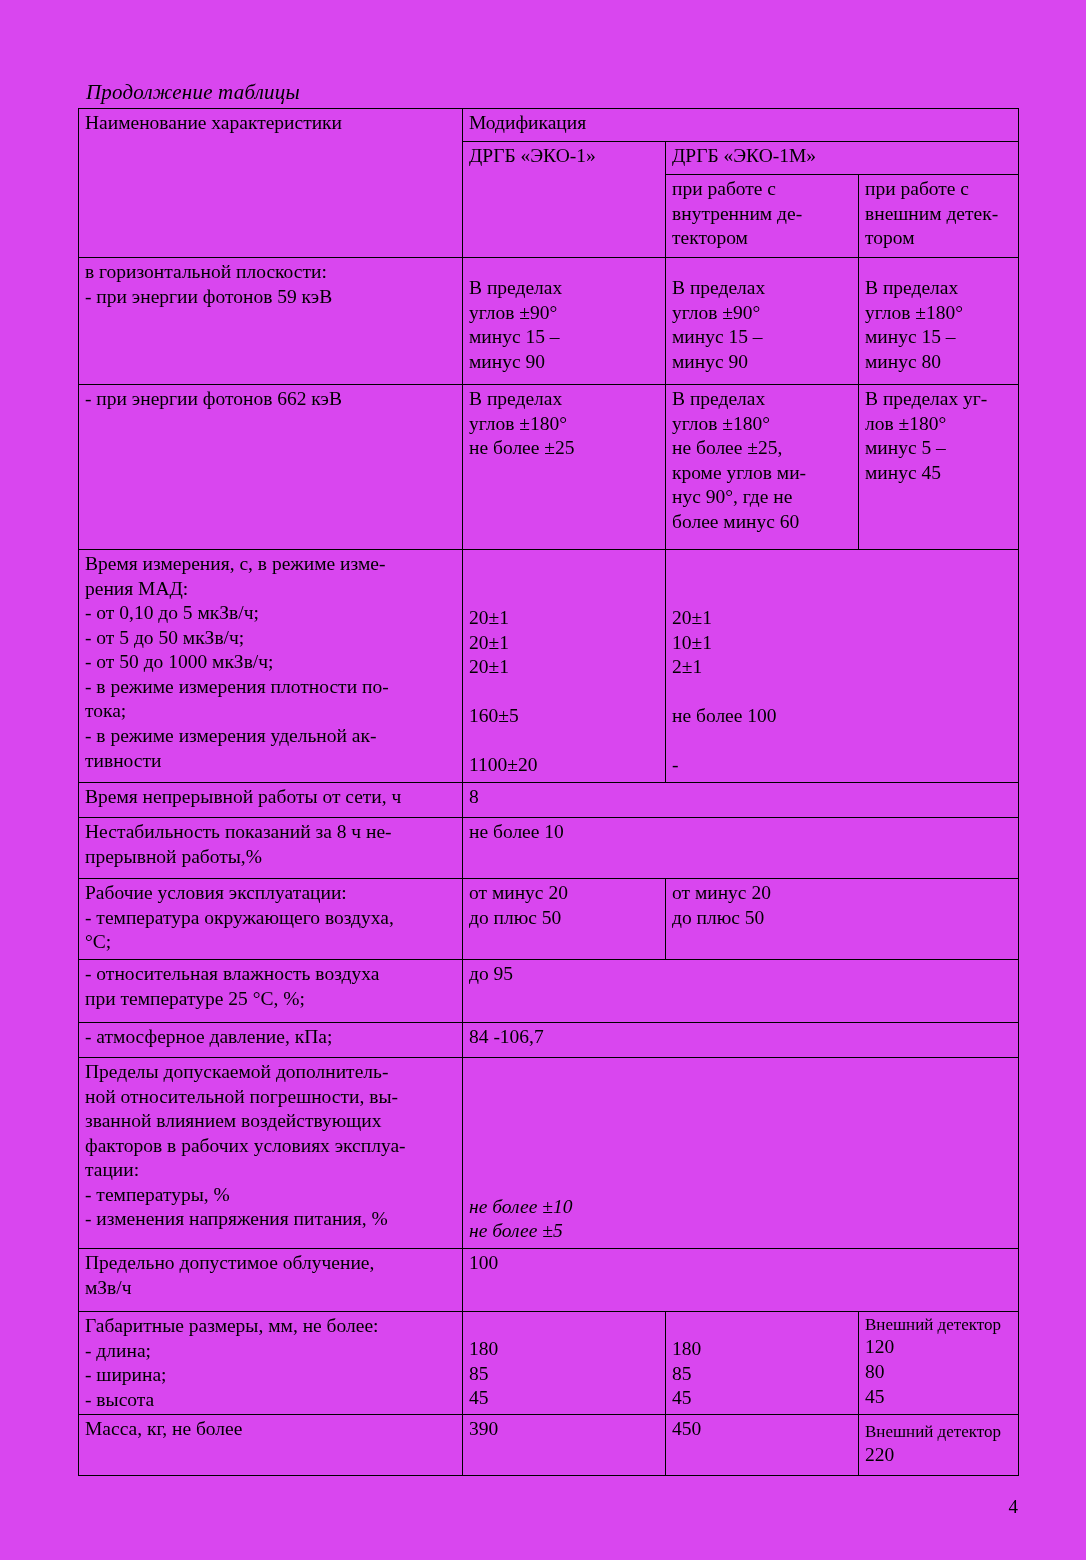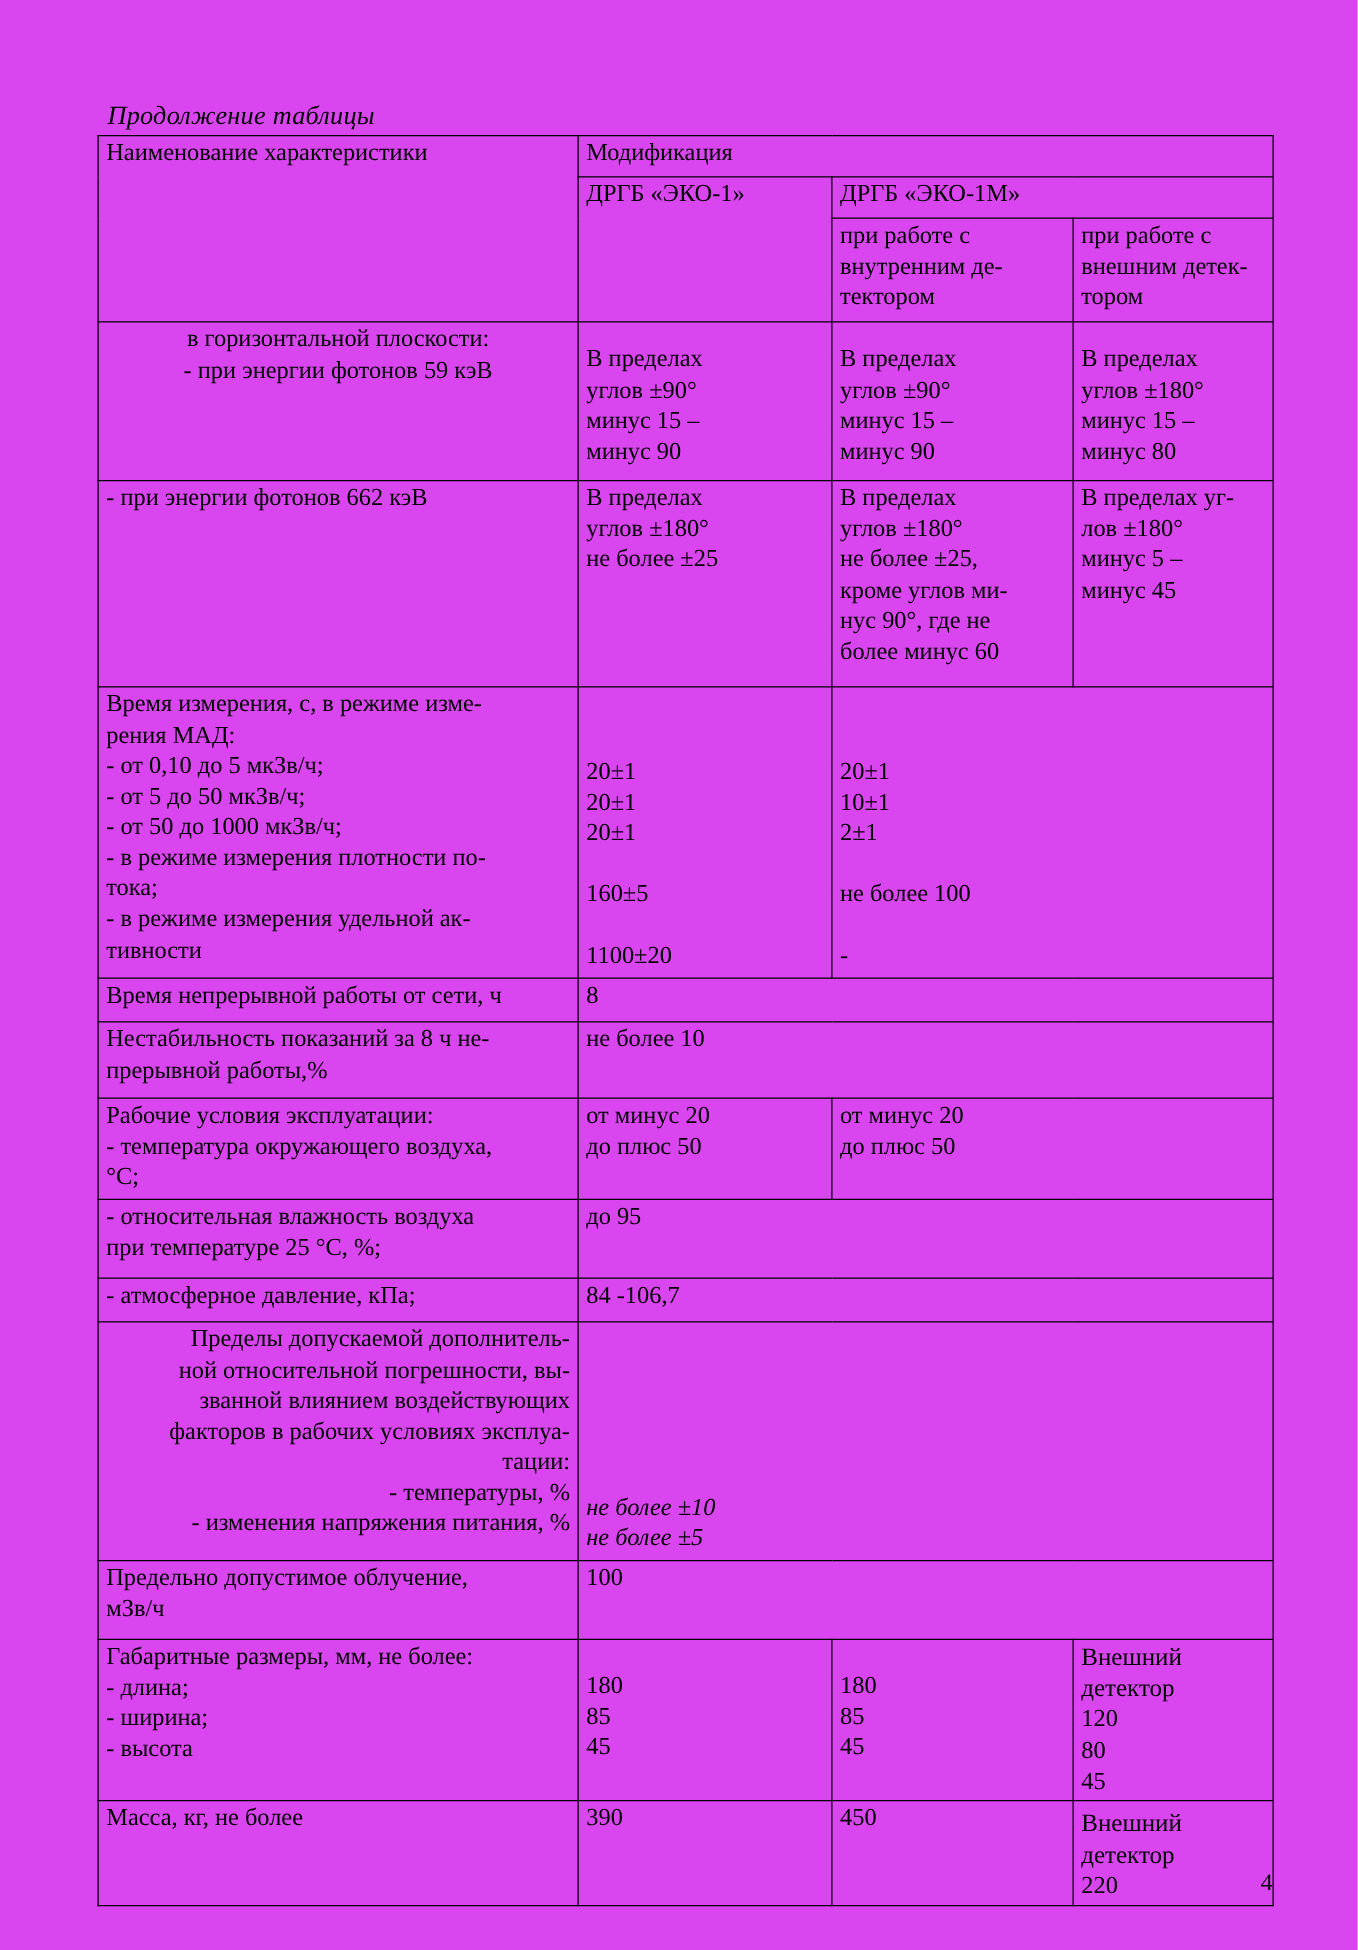--- a/index.html
+++ b/index.html
@@ -44,21 +44,21 @@
     font-size: 19.5px;
     line-height: 1.26;
     padding: 2px 6px;
     vertical-align: top;
     text-align: left;
   }
   td.ctr { text-align: center; vertical-align: middle; }
   td.ctr-top { text-align: center; vertical-align: top; }
   td.mid { vertical-align: middle; }
   .hdr { text-align: center; vertical-align: middle; }
-  .small { font-size: 20px; font-family: Liberation Serif, serif; }
+  .small { font-size: 17px; font-family: Liberation Serif, serif; }
   .lines { white-space: pre-line; }
   .tight { line-height: 1.3; }
   .pagenum {
     position: absolute;
     right: 68px;
     bottom: 42px;
     font-size: 19px;
   }
   .blk { display: block; }
 </style>
@@ -89,21 +89,21 @@
       <tr>
         <td class="hdr lines" style="height:78px;">при работе с
 внутренним де-
 тектором</td>
         <td class="hdr lines">при работе с
 внешним детек-
 тором</td>
       </tr>
 
       <tr>
-        <td class="tight" style="height:122px;text-align:center;">
+        <td class="tight" style="height:122px;">
           <span class="blk">в горизонтальной плоскости:</span>
           <span class="blk">- при энергии фотонов 59 кэВ</span>
         </td>
         <td class="ctr-top lines" style="padding-top:18px;">В пределах
 углов ±90°
 минус 15 –
 минус 90</td>
         <td class="ctr-top lines" style="padding-top:18px;">В пределах
 углов ±90°
 минус 15 –
@@ -185,21 +185,21 @@
 при температуре 25 °С, %;</td>
         <td class="ctr" colspan="3">до 95</td>
       </tr>
 
       <tr>
         <td class="mid" style="height:30px; border-top:none;">- атмосферное давление, кПа;</td>
         <td class="ctr" colspan="3">84 -106,7</td>
       </tr>
 
       <tr>
-        <td class="lines tight" style="height:186px;text-align:right;">Пределы допускаемой дополнитель-
+        <td class="lines tight" style="height:186px;">Пределы допускаемой дополнитель-
 ной относительной погрешности, вы-
 званной влиянием воздействующих
 факторов в рабочих условиях эксплуа-
 тации:
 - температуры, %
 - изменения напряжения питания, %</td>
         <td class="ctr lines" colspan="3" style="vertical-align:bottom; padding-bottom:4px;font-style:italic;">не более ±10
 не более ±5</td>
       </tr>
 

